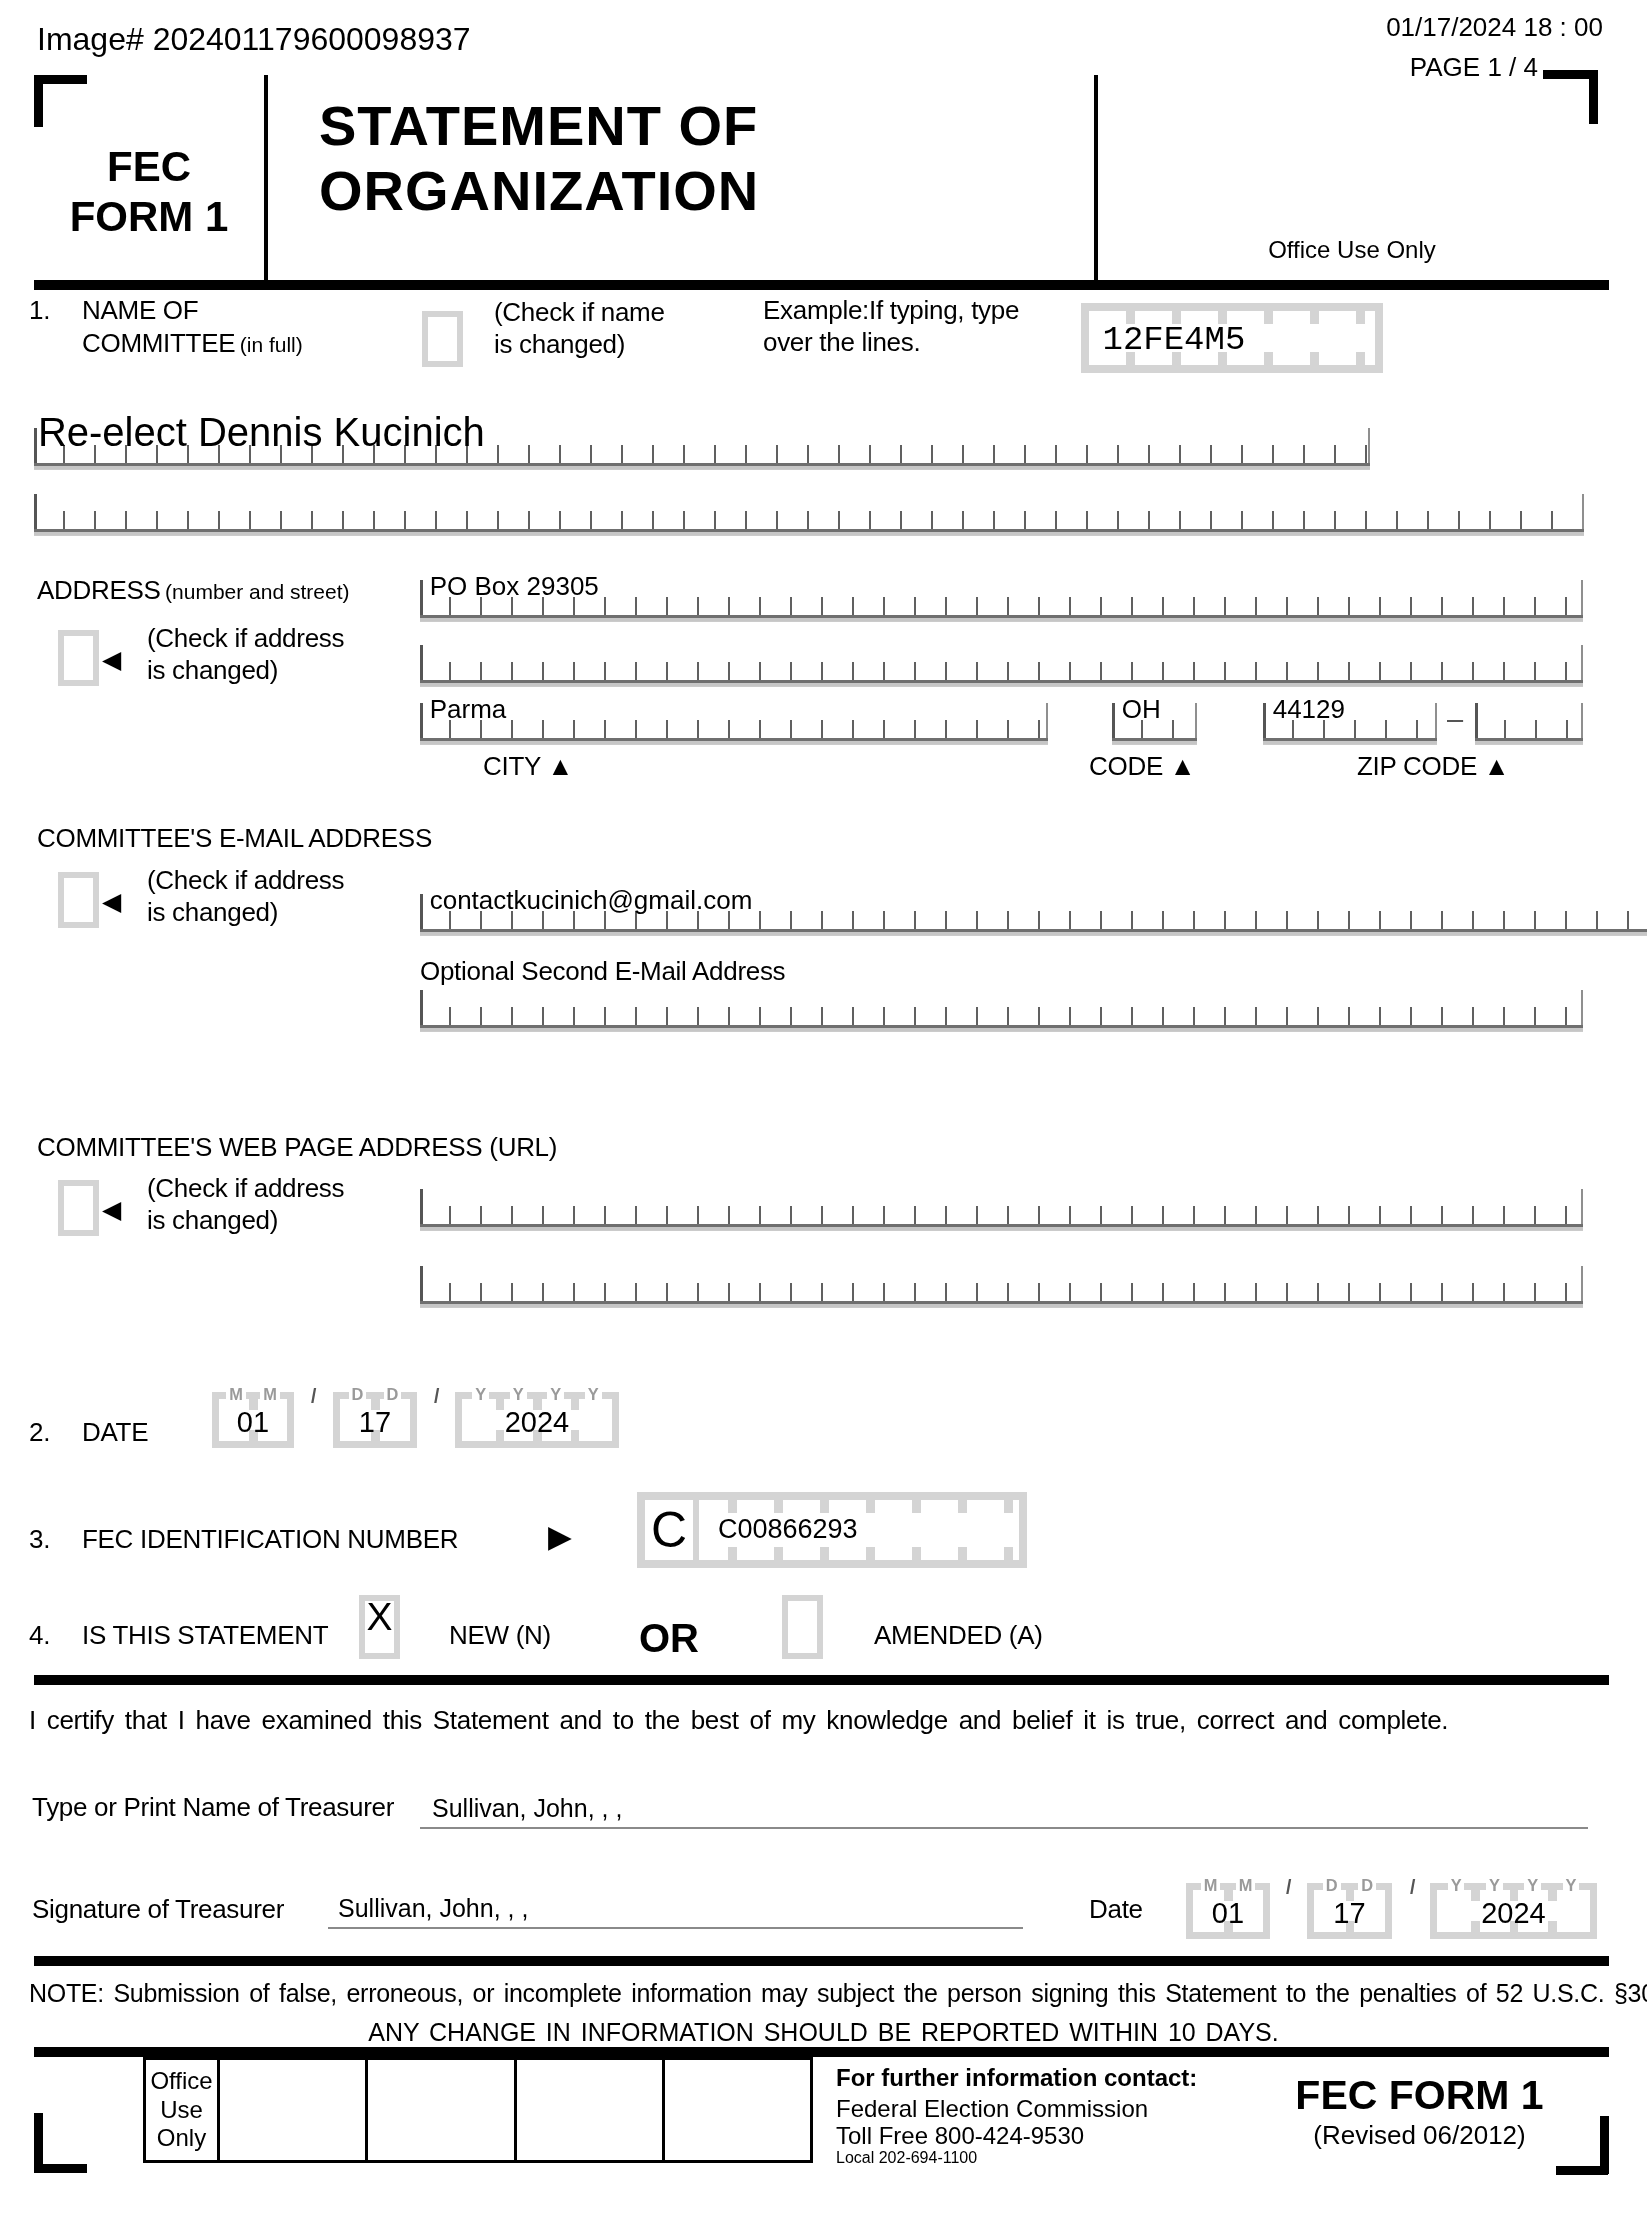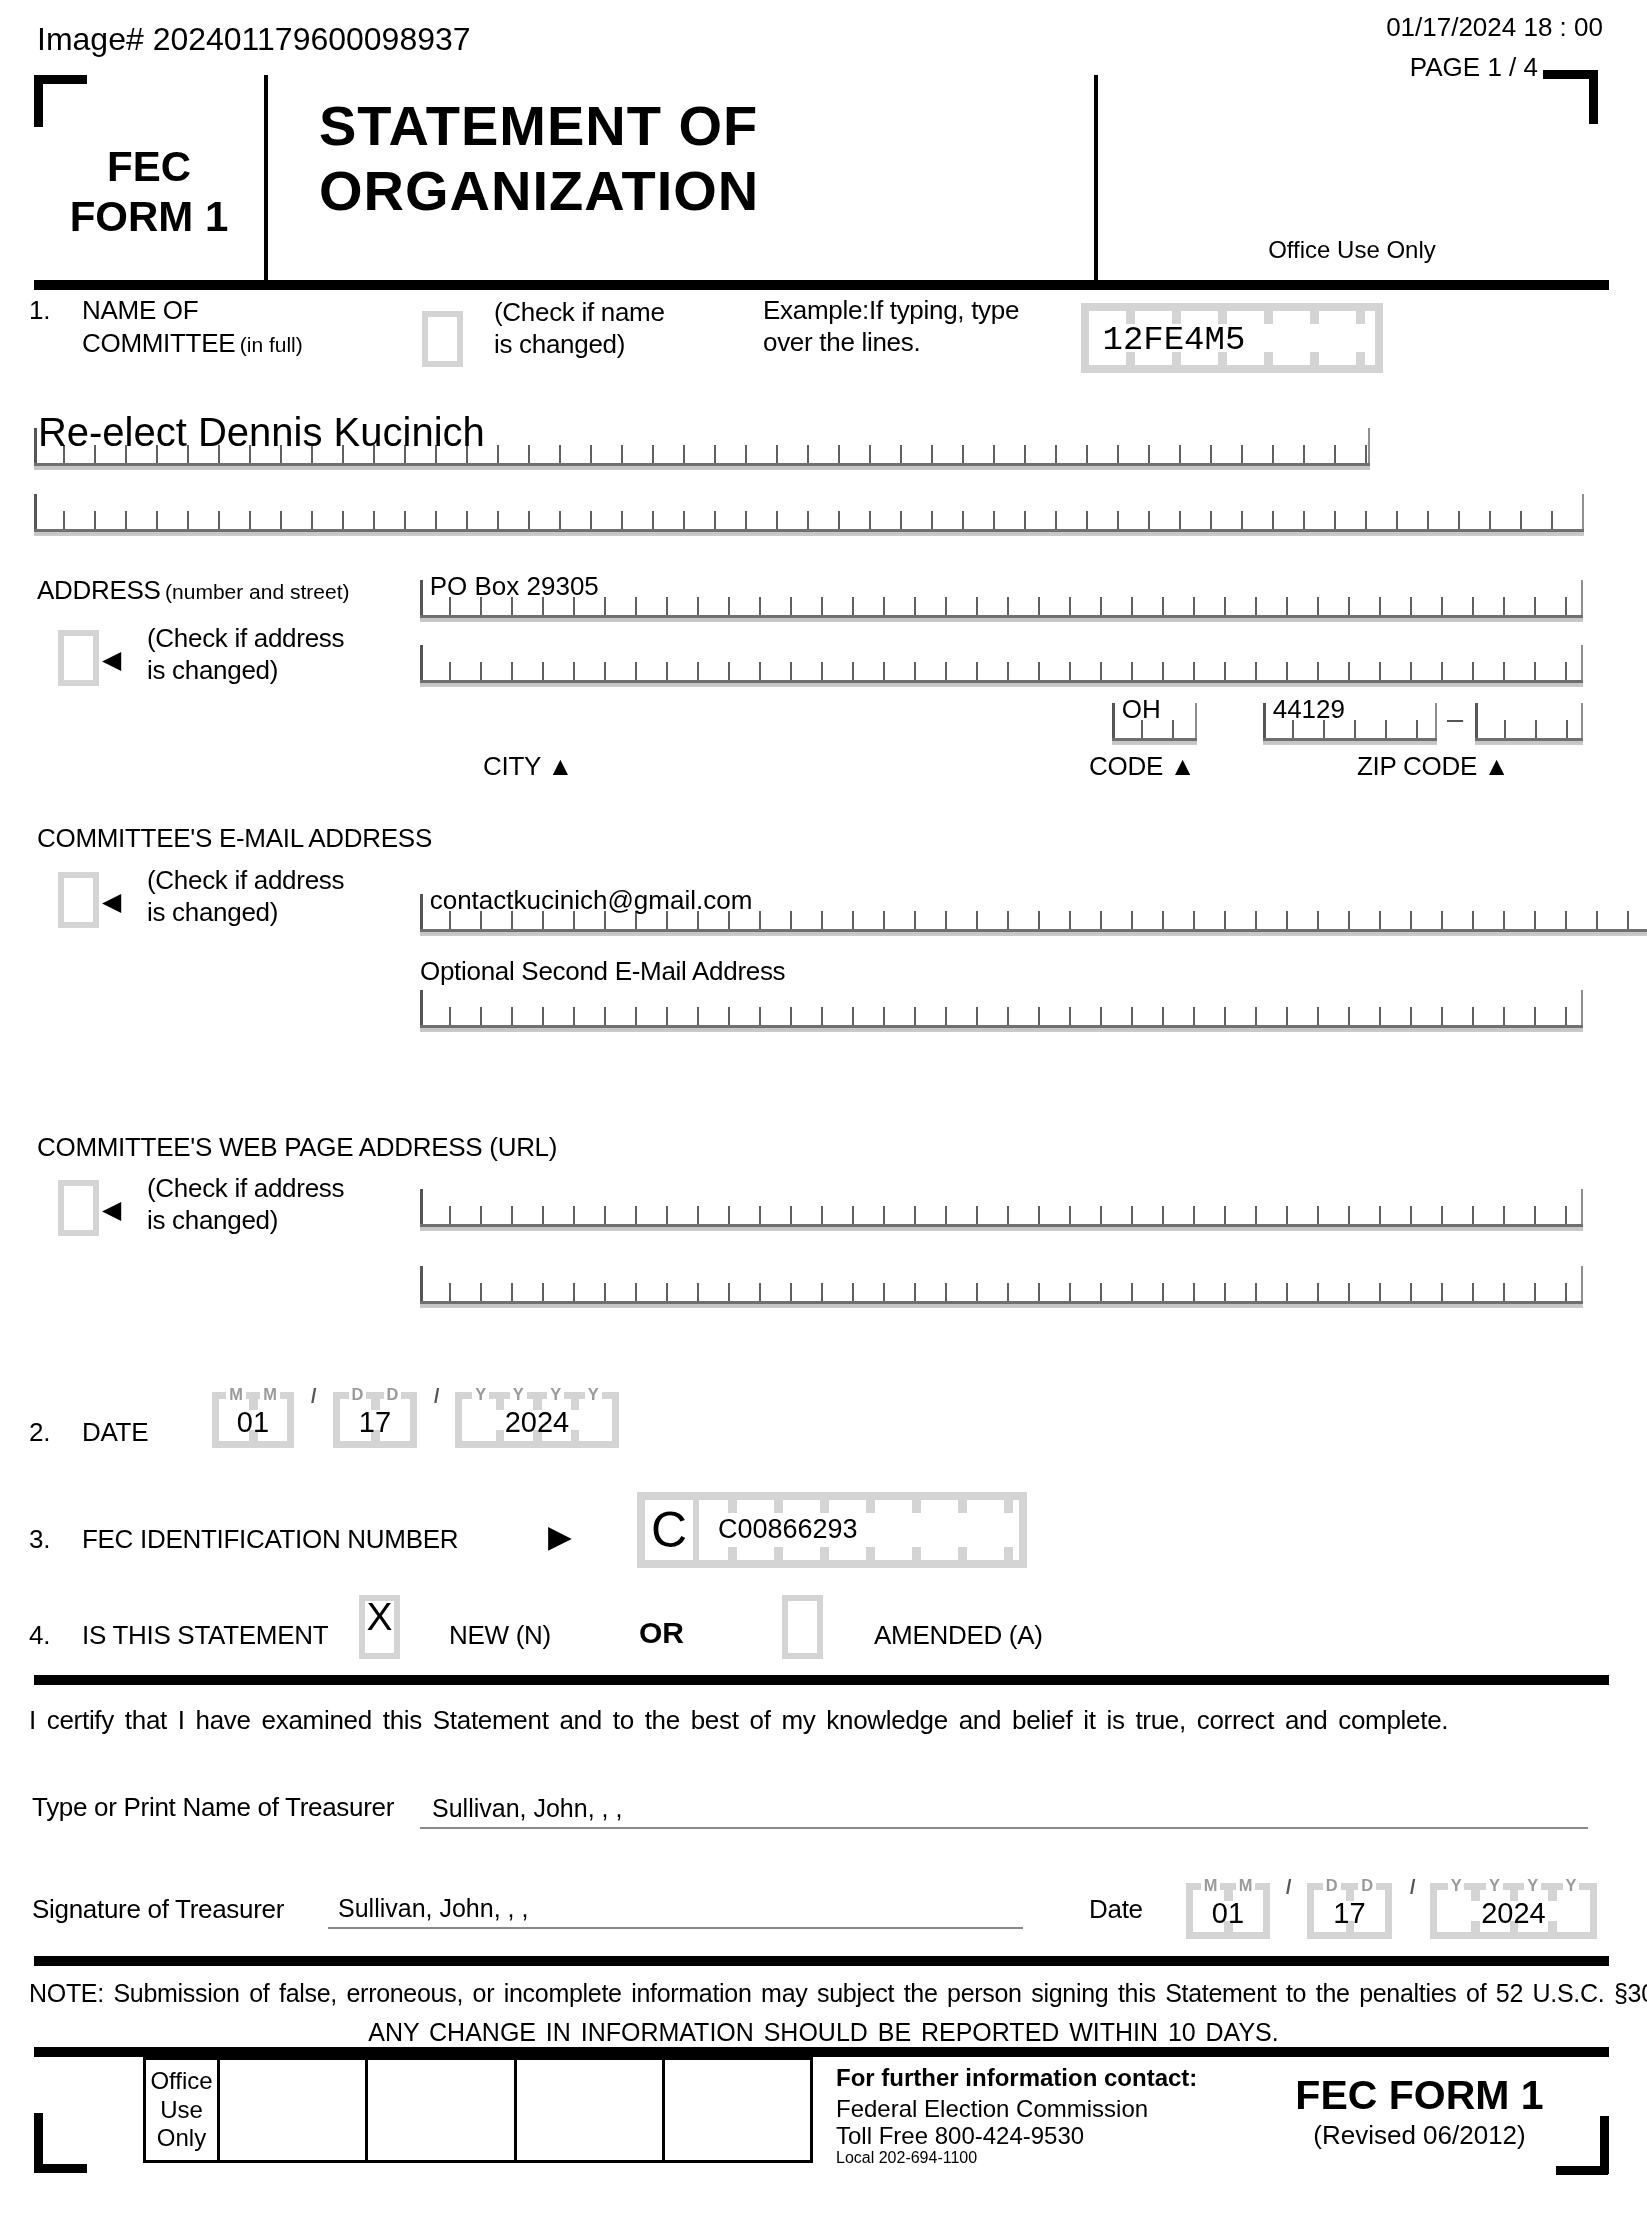--- a/index.html
+++ b/index.html
@@ -101,20 +101,23 @@
   </div>
   <div class="comb" style="left:420px;top:571px;width:1163px;">
     <span class="fval">PO Box 29305</span>
   </div>
   <div class="cb" style="left:58px;top:630px;"></div>
   <div class="pointer" style="left:102px;top:645px;">◀</div>
   <div class="abs lbl" style="left:147px;top:623px;">(Check if address</div>
   <div class="abs lbl" style="left:147px;top:655px;">is changed)</div>
   <div class="comb" style="left:420px;top:636px;width:1163px;"></div>
 
+  <div class="comb" style="left:420px;top:694px;width:628px;">
+    <span class="fval">Parma</span>
+  </div>
   <div class="comb" style="left:1112px;top:694px;width:85px;">
     <span class="fval">OH</span>
   </div>
   <div class="comb" style="left:1263px;top:694px;width:174px;">
     <span class="fval">44129</span>
   </div>
   <div class="abs" style="left:1447px;top:703px;font-size:29px;color:#555;">–</div>
   <div class="comb" style="left:1475px;top:694px;width:108px;"></div>
   <div class="abs lbl" style="left:483px;top:751px;">CITY ▲</div>
   <div class="abs lbl" style="left:1089px;top:751px;">CODE ▲</div>
@@ -184,21 +187,21 @@
     <div style="position:absolute;left:0;top:0;bottom:0;width:48px;border-right:6.8px solid #d4d4d4;display:flex;align-items:center;justify-content:center;font-size:50px;background:#fff;z-index:3;">C</div>
     <div class="abs" style="left:73px;top:13.5px;font-size:27px;z-index:2;">C00866293</div>
   </div>
 
   <div class="abs lbl" style="left:29px;top:1620px;">4.</div>
   <div class="abs lbl" style="left:82px;top:1620px;">IS THIS STATEMENT</div>
   <div class="cb" style="left:359px;top:1595px;height:52px;">
     <span class="xmark">X</span>
   </div>
   <div class="abs lbl" style="left:449px;top:1620px;">NEW (N)</div>
-  <div class="abs" style="left:639px;top:1616px;font-size:30px;font-weight:bold;">OR</div>
+  <div class="abs" style="left:639px;top:1616px;font-size:40px;font-weight:bold;">OR</div>
   <div class="cb" style="left:782px;top:1595px;height:52px;"></div>
   <div class="abs lbl" style="left:874px;top:1620px;">AMENDED (A)</div>
 
   <div class="bar" style="left:34px;top:1675px;width:1575px;"></div>
 
   <div class="abs" style="left:29px;top:1705px;font-size:26px;word-spacing:3.9px;letter-spacing:-0.3px;">I certify that I have examined this Statement and to the best of my knowledge and belief it is true, correct and complete.</div>
 
   <div class="abs lbl" style="left:32px;top:1792px;">Type or Print Name of Treasurer</div>
   <div class="abs" style="left:432px;top:1794px;font-size:25px;">Sullivan, John, , ,</div>
   <div class="uline" style="left:420px;top:1827px;width:1168px;"></div>

